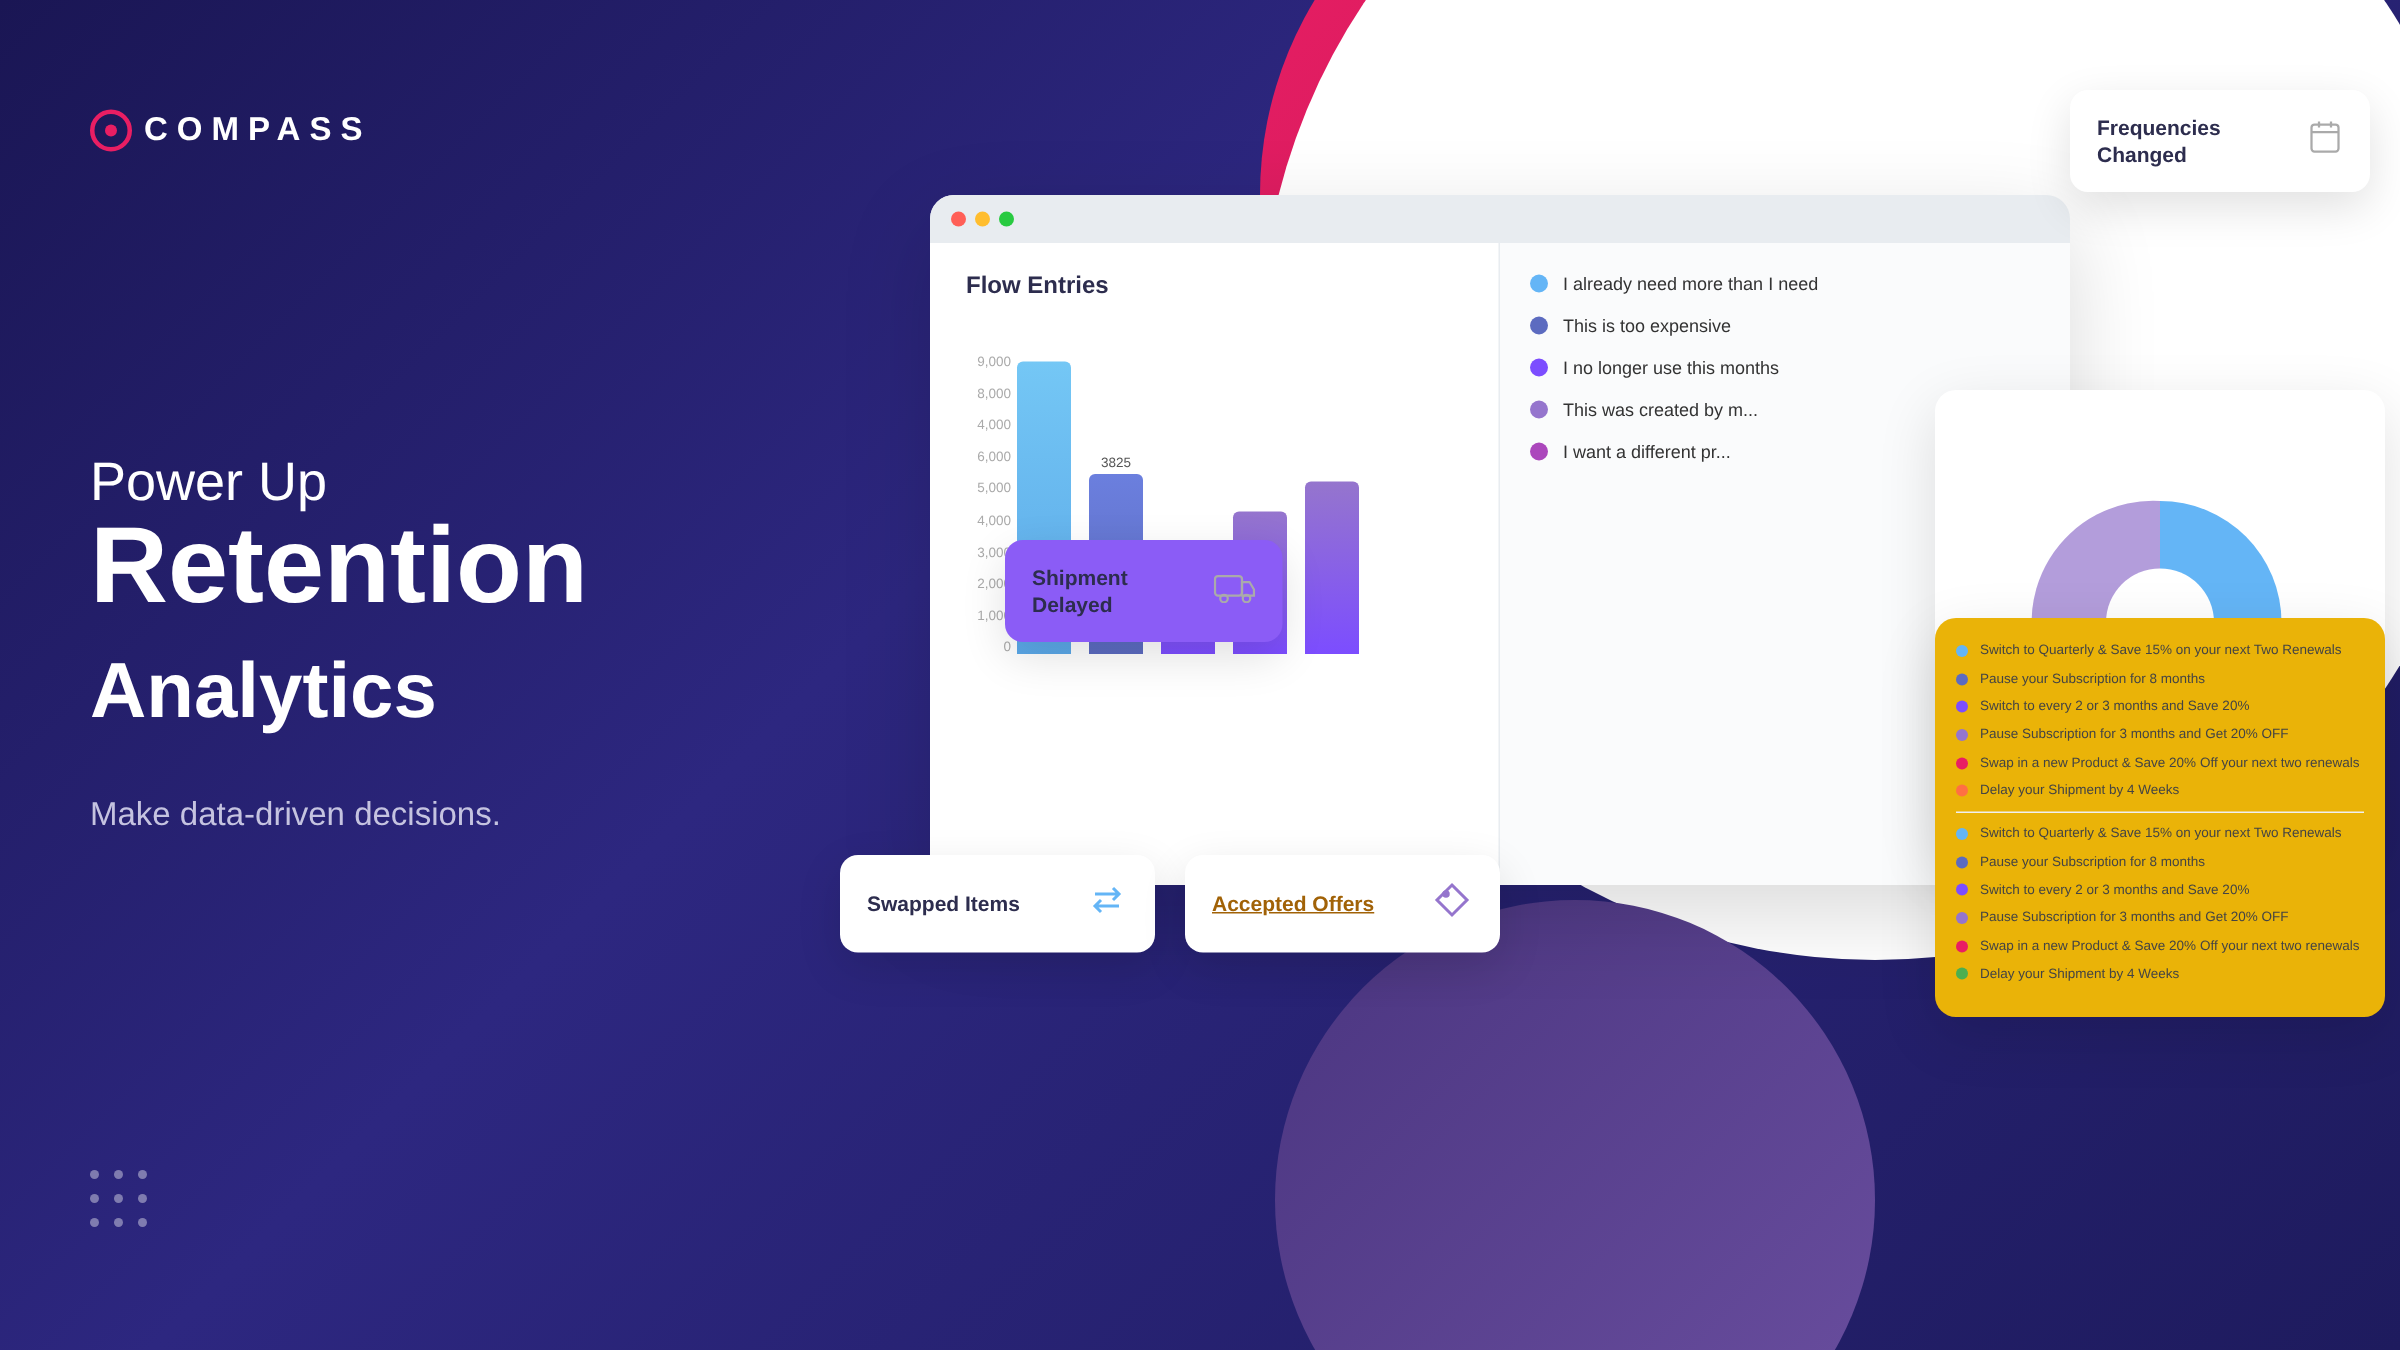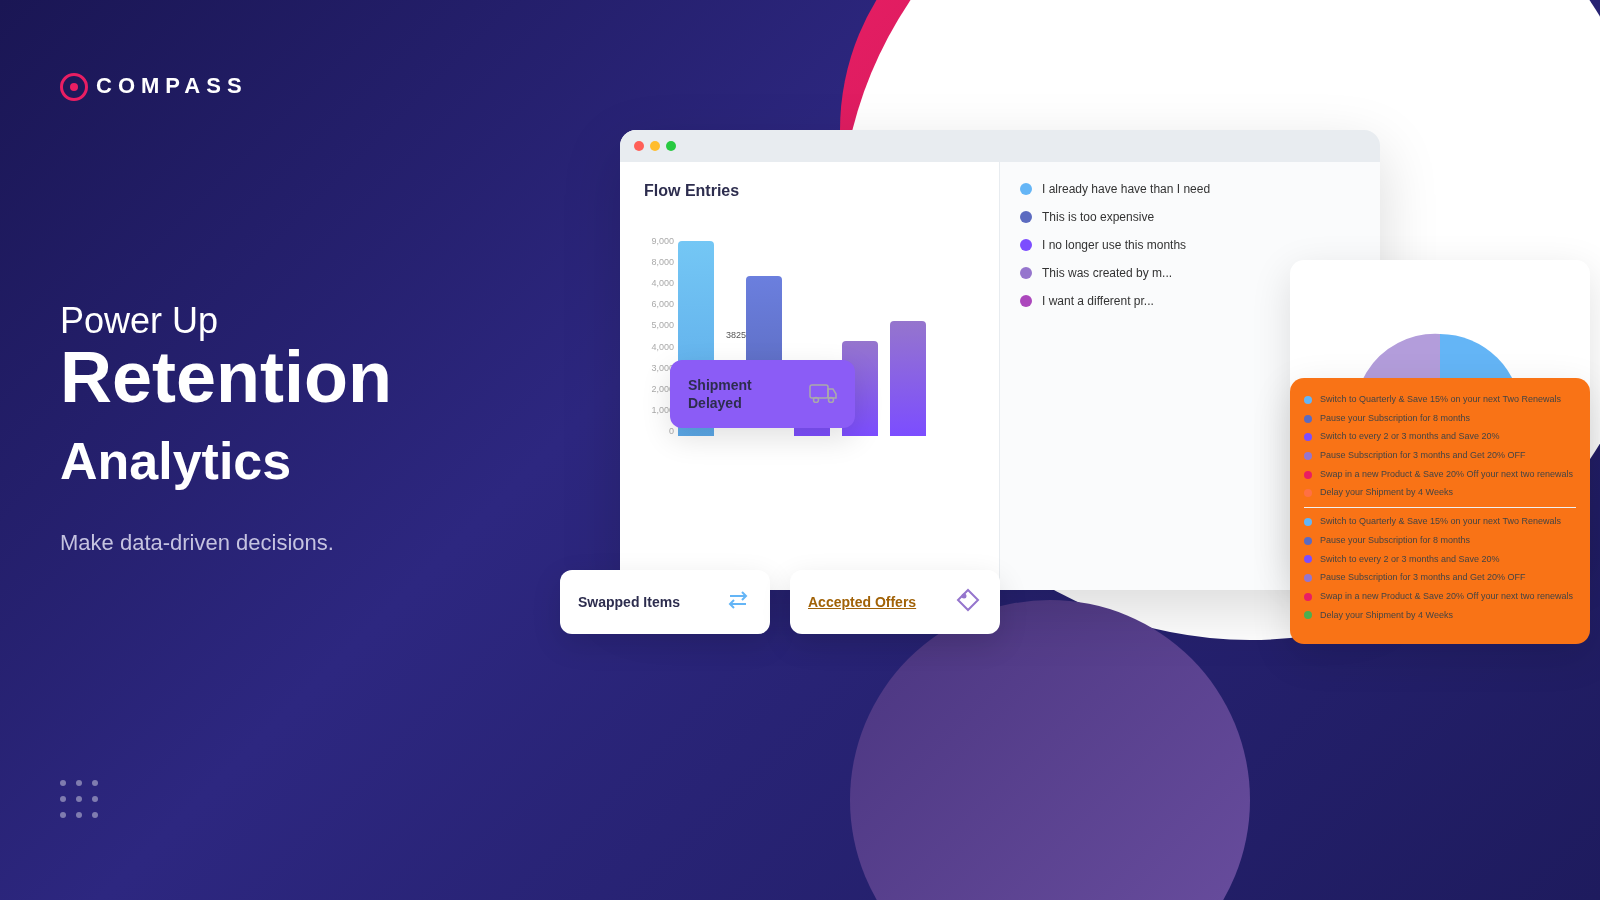--- a/index.html
+++ b/index.html
@@ -372,24 +372,24 @@
       font-size: 14px;
       font-weight: 700;
       color: #a16207;
       line-height: 1.3;
       text-decoration: underline;
     }
 
     
     .list-card {
       position: absolute;
-      top: 378px;
+      top: 412px;
       right: 10px;
       width: 300px;
-      background: #f97316;
+      background: #eab308;
       border-radius: 14px;
       box-shadow: 0 12px 40px rgba(0,0,0,0.12);
       padding: 16px 14px;
       z-index: 8;
     }
 
     .list-item-row {
       display: flex;
       align-items: center;
       gap: 8px;
@@ -450,20 +450,31 @@
   <div class="dot"></div>
   <div class="dot"></div>
   <div class="dot"></div>
   <div class="dot"></div>
   <div class="dot"></div>
   <div class="dot"></div>
 </div>
 
 <div class="right-panel">
 
+  <div class="frequencies-card">
+    <span class="freq-title">Frequencies Changed</span>
+    <span class="freq-icon">
+      <svg width="24" height="24" viewBox="0 0 24 24" fill="none" stroke="#aaa" stroke-width="1.5">
+        <rect x="3" y="4" width="18" height="18" rx="2"></rect>
+        <line x1="3" y1="9" x2="21" y2="9"></line>
+        <line x1="8" y1="2" x2="8" y2="6"></line>
+        <line x1="16" y1="2" x2="16" y2="6"></line>
+      </svg>
+    </span>
+  </div>
 
   <div class="monitor-card">
     <div class="monitor-top-bar">
       <div class="dot-btn dot-red"></div>
       <div class="dot-btn dot-yellow"></div>
       <div class="dot-btn dot-green"></div>
     </div>
     <div class="monitor-content">
 
       <div class="chart-section">
@@ -480,41 +491,41 @@
             <span class="y-label">3,000</span>
             <span class="y-label">2,000</span>
             <span class="y-label">1,000</span>
             <span class="y-label">0</span>
           </div>
 
           <div style="display:flex;align-items:flex-end;gap:12px;height:200px;flex:1;">
             <div style="display:flex;flex-direction:column;align-items:center;justify-content:flex-end;height:100%;">
               <div class="bar" style="width:36px;height:195px;background:linear-gradient(180deg,#74c7f5,#5ba8e8);border-radius:4px 4px 0 0;"></div>
             </div>
-            <div style="display:flex;align-items:center;justify-content:flex-end;height:100%;position:relative;">
+            <div style="display:flex;flex-direction:column;align-items:center;justify-content:flex-end;height:100%;position:relative;">
               <span style="font-size:9px;color:#555;margin-bottom:3px;">3825</span>
               <div class="bar" style="width:36px;height:120px;background:linear-gradient(180deg,#6b7fde,#5c6bc0);border-radius:4px 4px 0 0;"></div>
             </div>
             <div style="display:flex;flex-direction:column;align-items:center;justify-content:flex-end;height:100%;">
               <div class="bar" style="width:36px;height:75px;background:linear-gradient(180deg,#9575cd,#7c4dff);border-radius:4px 4px 0 0;"></div>
             </div>
             <div style="display:flex;flex-direction:column;align-items:center;justify-content:flex-end;height:100%;">
               <div class="bar" style="width:36px;height:95px;background:linear-gradient(180deg,#9575cd,#7c4dff);border-radius:4px 4px 0 0;"></div>
             </div>
             <div style="display:flex;flex-direction:column;align-items:center;justify-content:flex-end;height:100%;">
               <div class="bar" style="width:36px;height:115px;background:linear-gradient(180deg,#9575cd,#7c4dff);border-radius:4px 4px 0 0;"></div>
             </div>
           </div>
         </div>
       </div>
 
       <div class="reasons-section">
         <div class="reason-item">
           <div class="reason-dot" style="background:#64b5f6;"></div>
-          <span class="reason-text">I already have have than I need</span>
+          <span class="reason-text">I already need more than I need</span>
         </div>
         <div class="reason-item">
           <div class="reason-dot" style="background:#5c6bc0;"></div>
           <span class="reason-text">This is too expensive</span>
         </div>
         <div class="reason-item">
           <div class="reason-dot" style="background:#7c4dff;"></div>
           <span class="reason-text">I no longer use this months</span>
         </div>
         <div class="reason-item">

